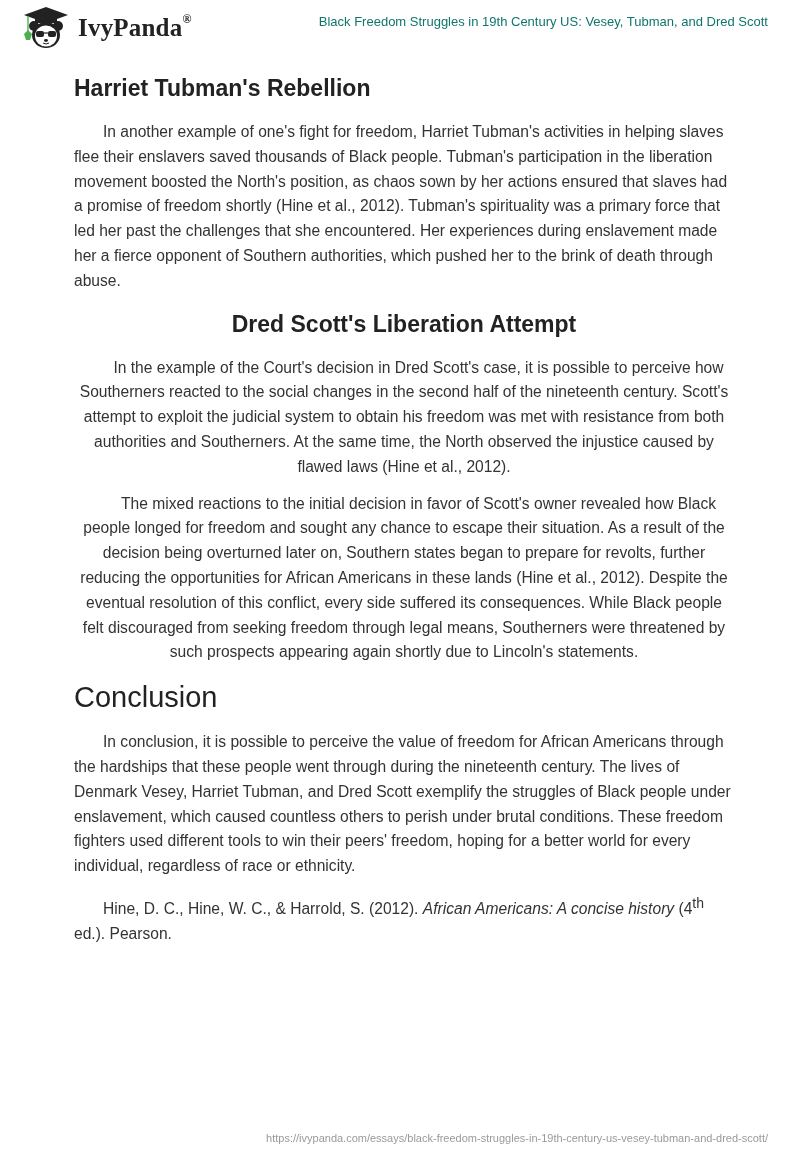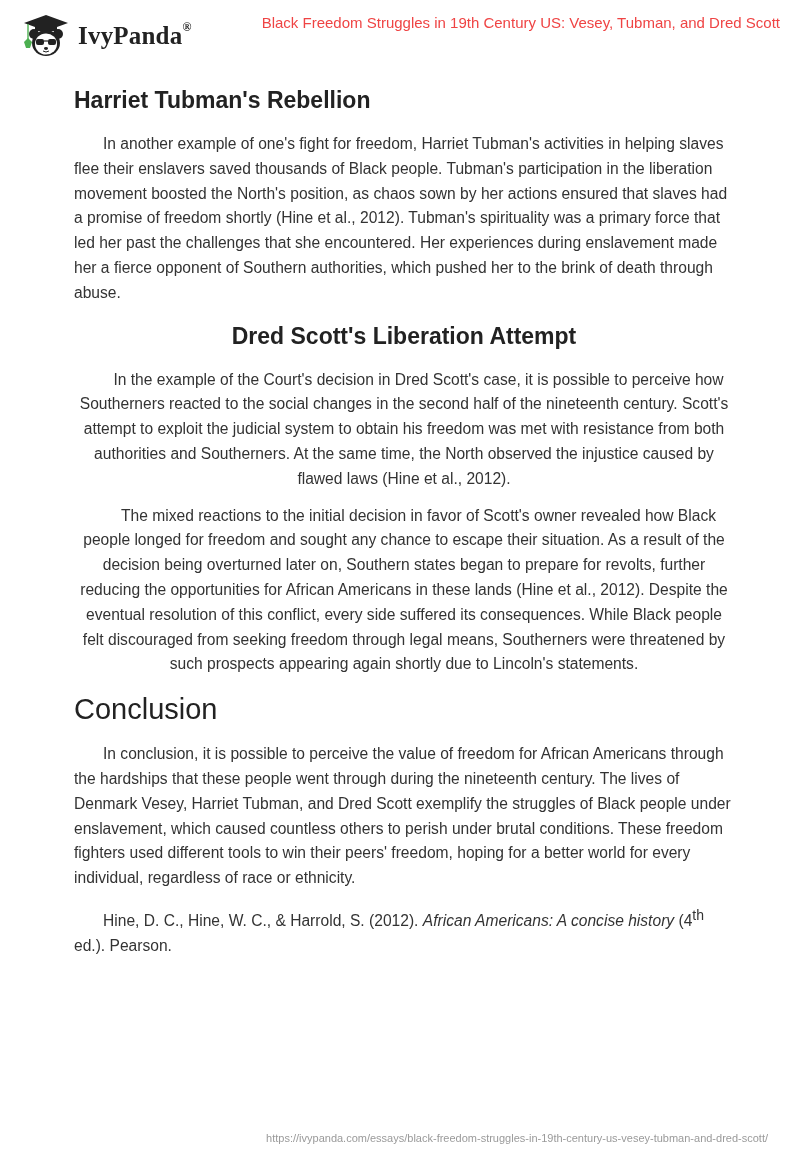--- a/index.html
+++ b/index.html
@@ -1,27 +1,27 @@
 <!DOCTYPE html>
 <html><head>
   <meta charset="utf-8">
   <style>
     * { margin: 0; padding: 0; box-sizing: border-box; }
     html, body { width: 800px; height: 1160px; background: #ffffff; overflow: hidden; }
     body { font-family: "Liberation Sans", sans-serif; color: #333333; position: relative; }
 
     .header { position: absolute; left: 0; top: 0; width: 800px; height: 62px; }
-    .logo { position: absolute; left: 20px; top: 12px; display: flex; align-items: center; }
+    .logo { position: absolute; left: 20px; top: 4px; display: flex; align-items: center; }
     .logo-mark { width: 52px; height: 48px; position: relative; }
     .logo-text { font-family: "Liberation Serif", serif; font-weight: bold; font-size: 25px; color: #222; margin-left: 6px; letter-spacing: 0.2px; }
     .logo-text sup { font-size: 12px; vertical-align: top; position: relative; top: -2px; }
-    .doc-title { position: absolute; right: 20px; top: 14px; font-size: 15px; color: #ef4444; }
+    .doc-title { position: absolute; right: 32px; top: 14px; font-size: 13px; color: #0f766e; }
 
     .content { position: absolute; left: 74px; top: 70px; width: 660px; }
-    h2.h-sub { font-size: 23px; font-weight: bold; color: #222; line-height: 36px; margin: 12px 0 14px 0; }
+    h2.h-sub { font-size: 23px; font-weight: bold; color: #222; line-height: 36px; margin: 0 0 14px 0; }
     h1.h-main { font-size: 29px; font-weight: normal; color: #222; line-height: 40px; margin: 0 0 13px 0; }
     p.para { font-size: 15.6px; line-height: 24.8px; text-indent: 29px; color: #333; margin: 0 0 12px 0; }
 
     .footer-url { position: absolute; right: 32px; top: 1132px; font-size: 11px; color: #9a9a9a; }
   </style>
 </head>
 <body>
 
 <div class="header">
   <div class="logo">

